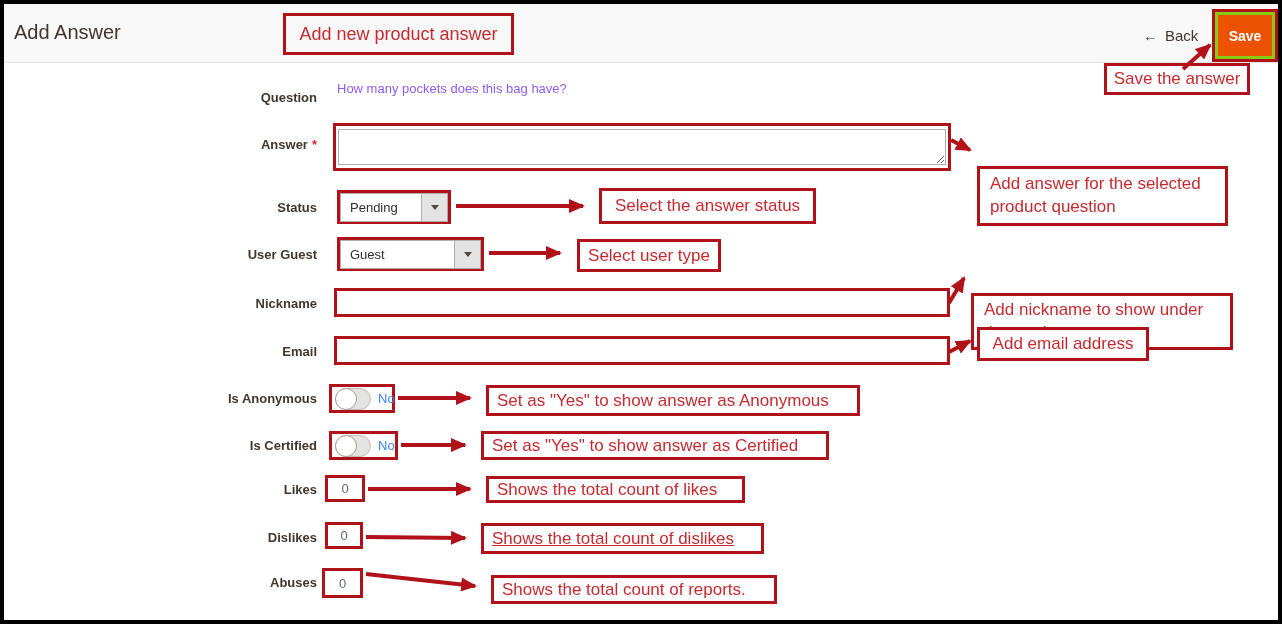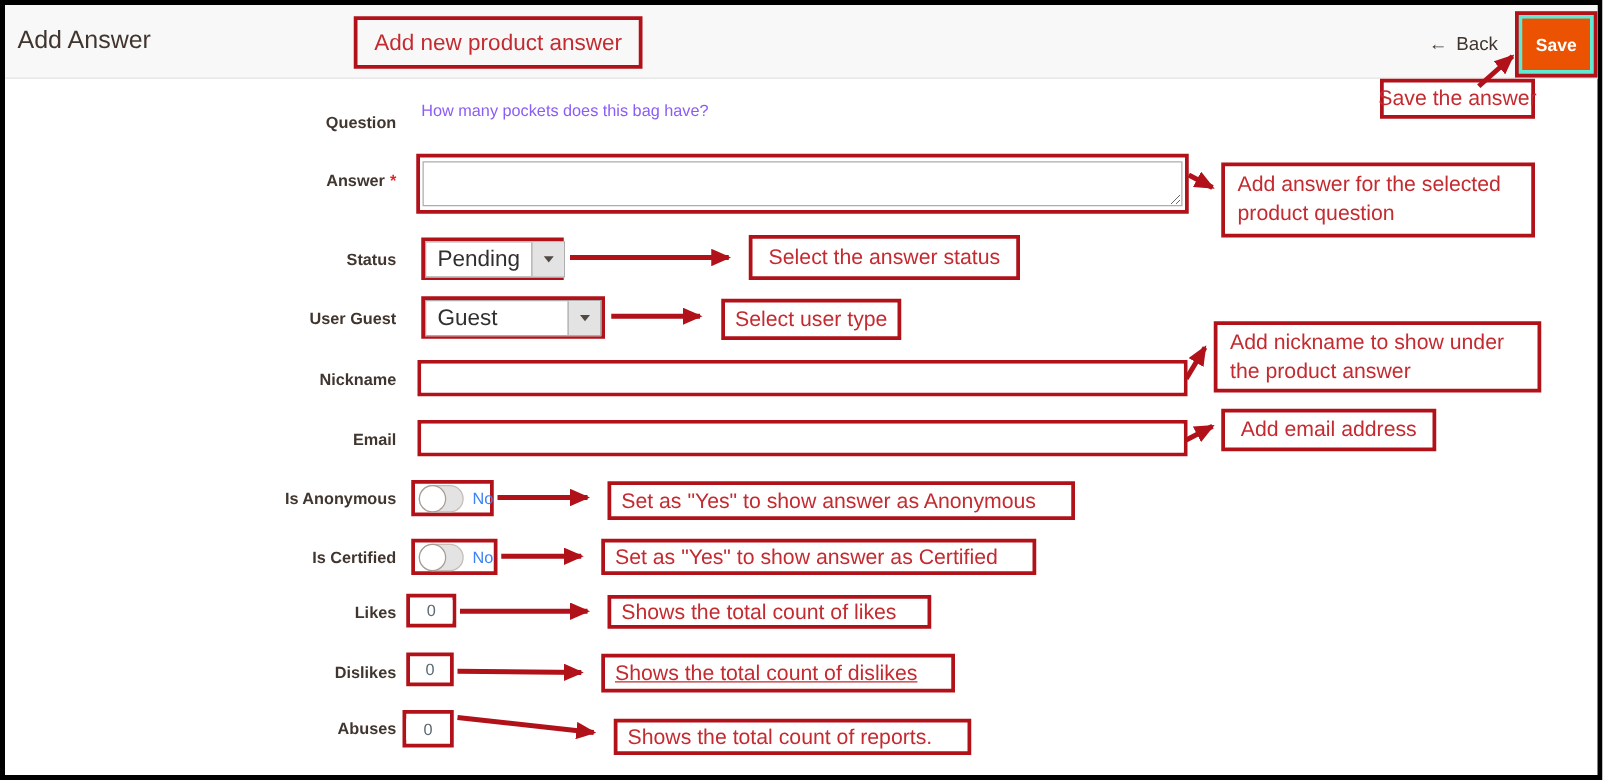--- a/index.html
+++ b/index.html
@@ -5,72 +5,72 @@
   html,body{margin:0;padding:0;background:#fff;}
   body{font-family:"Liberation Sans","DejaVu Sans",sans-serif;}
   #stage{position:relative;width:1282px;height:624px;background:#fff;overflow:hidden;
          box-shadow:inset 0 0 0 4px #000;}
   
   .hdr{position:absolute;left:4px;top:4px;width:1274px;height:58px;background:#f8f8f8;
        border-bottom:1px solid #e3e3e3;}
   .page-title{position:absolute;left:14px;top:21px;font-size:20px;color:#41362f;}
   .back{position:absolute;left:1143px;top:27px;font-size:15px;color:#41362f;cursor:pointer;
         display:flex;align-items:center;gap:7px;text-decoration:none;}
-  .save-anno{position:absolute;left:1212px;top:9px;border:3px solid #b1121a;padding:3px;background:#5eead4;}
+  .save-anno{position:absolute;left:1212px;top:9px;border:3px solid #b1121a;padding:3px;background:#84cc16;}
   .save-btn{display:block;width:54px;height:41px;background:#eb5202;border:1px solid #eb5202;
             color:#fff;font-weight:bold;font-size:14px;font-family:inherit;cursor:pointer;}
   
   .flabel{position:absolute;left:150px;width:167px;text-align:right;font-size:13px;
           font-weight:600;color:#41362f;white-space:nowrap;}
   .req{color:#e22626;margin-left:4px;font-weight:600;}
   .qlink{position:absolute;left:337px;top:81px;font-size:13px;color:#8b5cf6;text-decoration:none;cursor:pointer;}
   .redwrap{position:absolute;border:3px solid #b1121a;background:#fff;display:flex;align-items:center;}
   .txt-input{border:1px solid #adadad;background:#fff;font-family:inherit;font-size:13px;
              color:#303030;padding:0 6px;box-sizing:border-box;}
   textarea.txt-input{resize:both;padding:4px 6px;}
   .numval{width:100%;text-align:center;border:none;font-family:inherit;font-size:13px;color:#5c6a75;background:#fff;}
   
   .fselect{display:flex;align-items:stretch;border:1px solid #adadad;background:#fff;height:27px;cursor:pointer;}
-  .fselect .val{flex:1;display:flex;align-items:center;padding:0 9px;font-size:18px;color:#303030;}
+  .fselect .val{flex:1;display:flex;align-items:center;padding:0 9px;font-size:13px;color:#303030;}
   .fselect .arr{width:25px;background:#e3e3e3;border-left:1px solid #adadad;display:flex;
                 align-items:center;justify-content:center;}
   .caret{width:0;height:0;border-left:4px solid transparent;border-right:4px solid transparent;
          border-top:5px solid #514943;}
   
   .toggle{display:flex;align-items:center;gap:7px;padding-left:3px;cursor:pointer;}
   .track{position:relative;width:34px;height:20px;background:#e3e3e3;border:1px solid #c5bdb6;border-radius:11px;}
   .knob{position:absolute;left:-1px;top:-1px;width:20px;height:20px;background:#fff;
         border:1px solid #a79d95;border-radius:50%;}
   .togglbl{font-size:13px;color:#3b82f6;}
   
   .anno{position:absolute;border:3px solid #b1121a;color:#c42b30;font-size:17px;background:#fff;
         display:flex;align-items:center;box-sizing:border-box;padding:0 8px;white-space:nowrap;}
   .anno.center{justify-content:center;}
-  .anno.wrap{white-space:normal;line-height:1.35;padding:4px 10px;}
+  .anno.wrap{white-space:normal;line-height:1.35;padding:4px 10px;margin-top:36px;}
   #arrows{position:absolute;left:0;top:0;width:1282px;height:624px;pointer-events:none;z-index:30;}
 </style>
 </head>
 <body>
 
 <div id="stage">
 
   <div class="hdr"></div>
   <h1 class="page-title" style="margin:0;font-weight:400;">Add Answer</h1>
 
   <a class="back">
     <span>←</span>
     <span>Back</span>
   </a>
 
   <div class="save-anno">
     <button class="save-btn">Save</button>
   </div>
 
   <div class="anno center" style="left:283px;top:13px;width:231px;height:42px;font-size:18px;background:#f8f8f8;">Add new product answer</div>
-  <div class="anno center" style="left:1104px;top:63px;width:124px;height:32px;">Save the answer</div>
+  <div class="anno center" style="left:1104px;top:63px;width:146px;height:32px;">Save the answer</div>
 
   <div class="flabel" style="top:90px;">Question</div>
   <a class="qlink">How many pockets does this bag have?</a>
 
   <div class="flabel" style="top:137px;">
     <span>Answer</span><span class="req">*</span>
   </div>
   <div class="redwrap" style="left:333px;top:123px;width:618px;height:48px;padding:2px;box-sizing:border-box;">
     <textarea class="txt-input" style="width: 608px; height: 36px;" value=""></textarea>
   </div>

